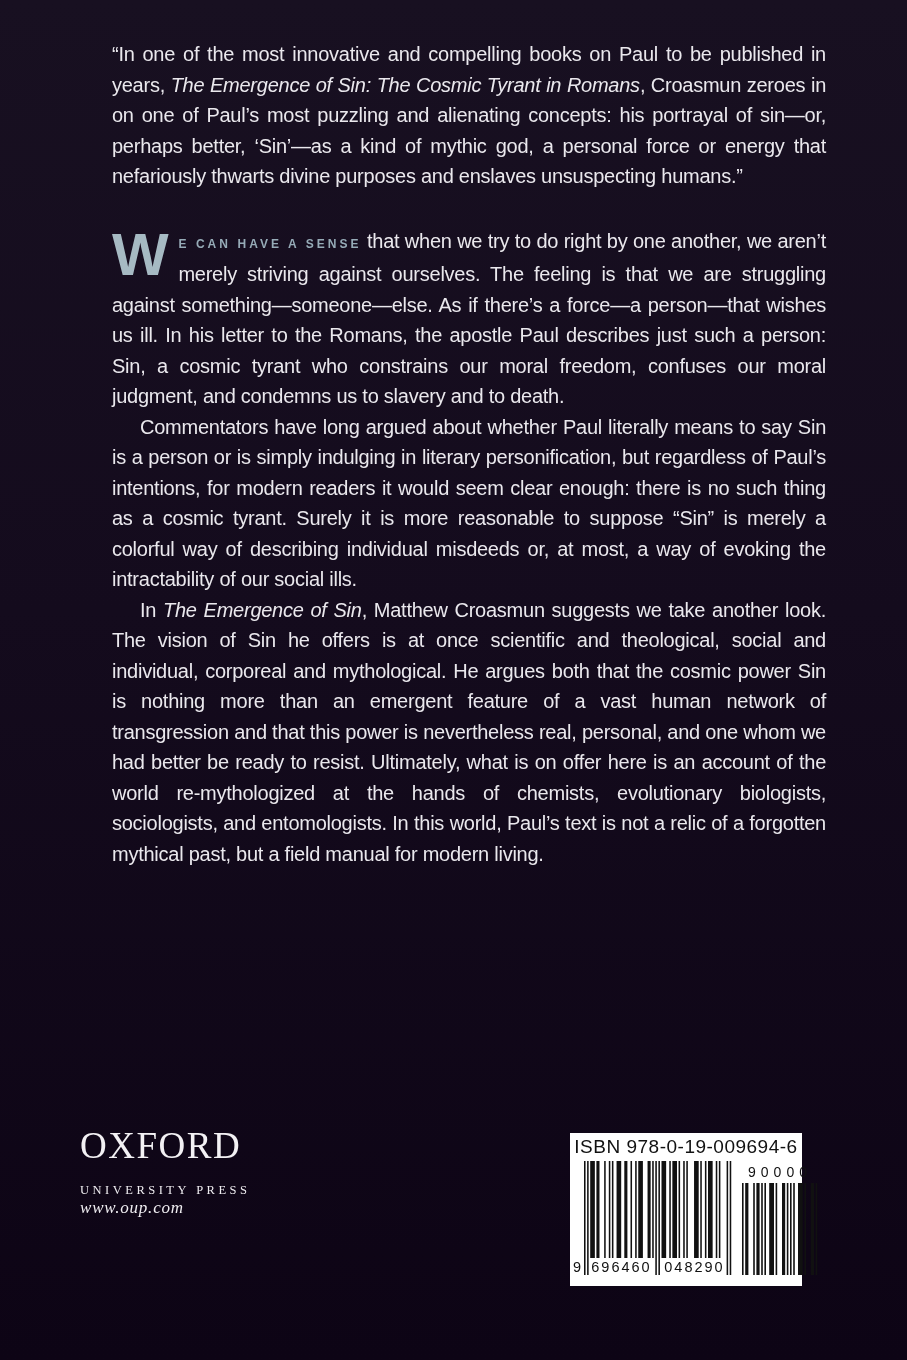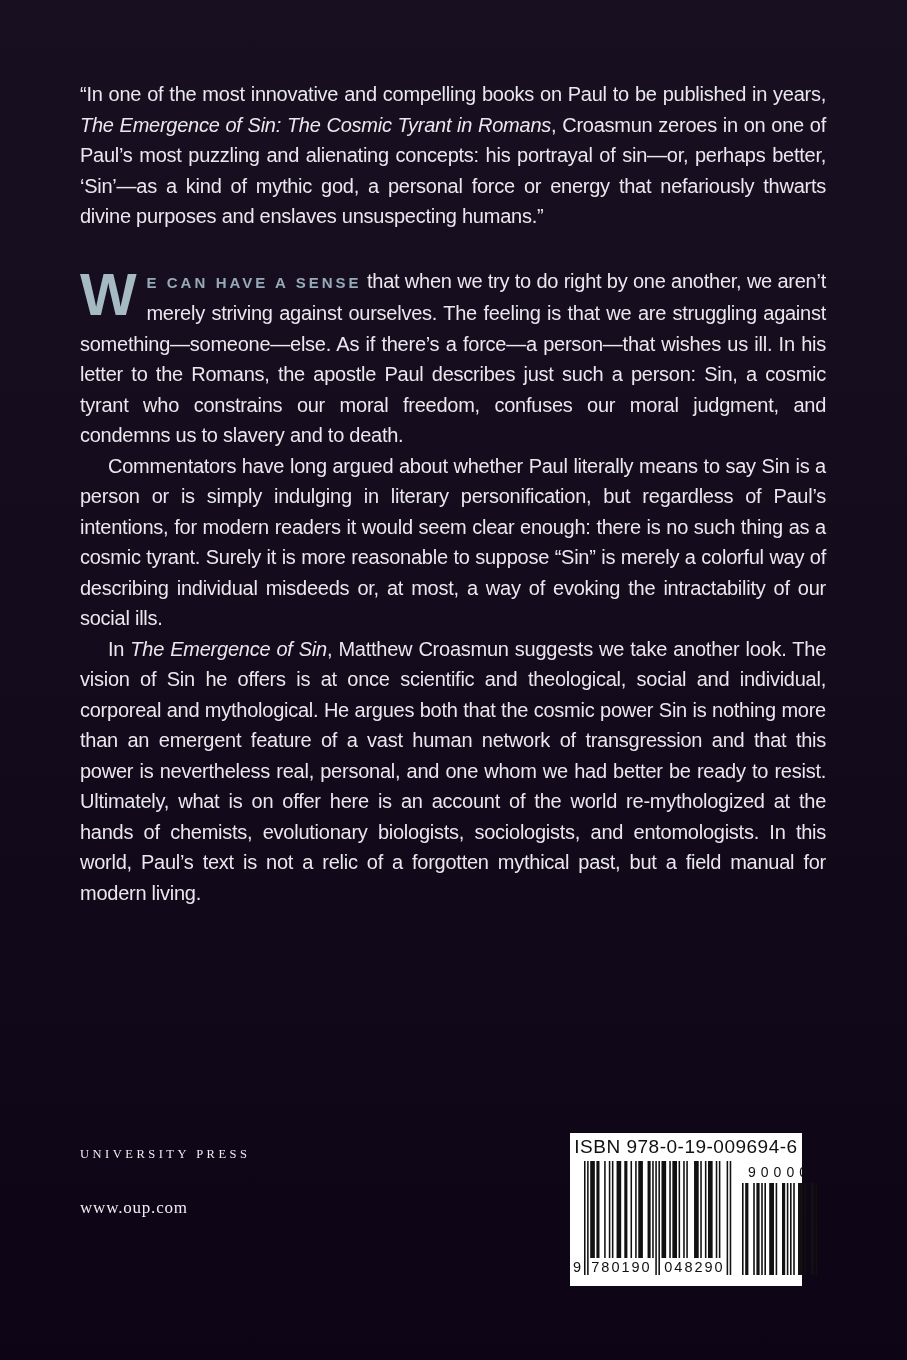--- a/index.html
+++ b/index.html
@@ -15,21 +15,22 @@
   .cover{
     position:relative;
     width:907px;height:1360px;
     margin:0 auto;
     background:linear-gradient(180deg,var(--bg-top) 0%,var(--bg-mid) 45%,var(--bg-bot) 100%);
     font-family:"Liberation Sans","DejaVu Sans",sans-serif;
     color:var(--ink);
     overflow:hidden;
   }
   .content{
-    padding:79px 81px 0 80px;
+    padding:39px 81px 0 80px;
+    margin-left:32px;
   }
   p{
     font-size:20px;
     line-height:30.5px;
     letter-spacing:-0.25px;
     text-align:justify;
     color:var(--ink);
   }
   .quote-block{margin-bottom:34px;}
   .attribution{margin-top:0;}
@@ -37,21 +38,21 @@
   .accent{color:var(--accent);}
   .accent-italic{color:var(--accent);font-style:italic;}
   .accent-caps{
     color:var(--accent);
     font-weight:bold;
     letter-spacing:2.5px;
   }
   .lead-caps{
     color:var(--accent);
     font-weight:bold;
-    font-size:15px;
+    font-size:12px;
     letter-spacing:3px;
   }
   .dropcap{
     float:left;
     font-size:60px;
     line-height:50px;
     font-weight:bold;
     color:var(--accent-bright);
     padding:4px 10px 0 0;
   }
@@ -74,20 +75,21 @@
     letter-spacing:3.5px;
     margin-top:19px;
     color:#efedf1;
   }
   .website{
     position:absolute;left:80px;top:1198px;
     font-family:"Liberation Serif","DejaVu Serif",serif;
     font-size:17px;
     letter-spacing:0.8px;
     color:#efedf1;
+    font-style:italic;
   }
   .barcode-box{
     position:absolute;left:570px;top:1133px;
     width:232px;height:153px;
     background:#ffffff;
     color:#111;
   }
   .isbn-label{
     position:absolute;top:3px;left:0;right:0;
     text-align:center;
@@ -126,20 +128,21 @@
         <span class="dropcap">W</span><span><span class="lead-caps">E CAN HAVE A SENSE</span><span> that when we try to do right by one another, we aren’t merely striving against ourselves. The feeling is that we are struggling against something—someone—else. As if there’s a force—a person—that wishes us ill. In his letter to the Romans, the apostle Paul describes just such a person: Sin, a cosmic tyrant who constrains our moral freedom, confuses our moral judgment, and condemns us to slavery and to death.</span></span>
       </p>
       <p class="para indent"><span>Commentators have long argued about whether Paul literally means to say Sin is a person or is simply indulging in literary personification, but regardless of Paul’s intentions, for modern readers it would seem clear enough: there is no such thing as a cosmic tyrant. Surely it is more reasonable to suppose “Sin” is merely a colorful way of describing individual misdeeds or, at most, a way of evoking the intractability of our social ills.</span></p>
       <p class="para indent"><span>In </span><span class="italic">The Emergence of Sin</span><span>, Matthew Croasmun suggests we take another look. The vision of Sin he offers is at once scientific and theological, social and individual, corporeal and mythological. He argues both that the cosmic power Sin is nothing more than an emergent feature of a vast human network of transgression and that this power is nevertheless real, personal, and one whom we had better be ready to resist. Ultimately, what is on offer here is an account of the world re-mythologized at the hands of chemists, evolutionary biologists, sociologists, and entomologists. In this world, Paul’s text is not a relic of a forgotten mythical past, but a field manual for modern living.</span></p>
     </section>
 
 
   </div>
 
   <div class="publisher">
+    <div class="oxford-wordmark">OXFORD</div>
     <div class="oxford-press">UNIVERSITY PRESS</div>
   </div>
 
   <div class="website">www.oup.com</div>
 
   <div class="barcode-box">
     <div class="isbn-label">ISBN 978-0-19-009694-6</div>
     <svg class="ean-svg" id="ean-svg" width="148" height="114">
         <rect x="0.00" y="0" width="1.55" height="114"></rect>
         <rect x="3.10" y="0" width="1.55" height="114"></rect>
@@ -167,21 +170,21 @@
         <rect x="116.25" y="0" width="1.55" height="97"></rect>
         <rect x="120.90" y="0" width="1.55" height="97"></rect>
         <rect x="124.00" y="0" width="4.65" height="97"></rect>
         <rect x="131.75" y="0" width="1.55" height="97"></rect>
         <rect x="134.85" y="0" width="1.55" height="97"></rect>
         <rect x="142.60" y="0" width="1.55" height="114"></rect>
         <rect x="145.70" y="0" width="1.55" height="114"></rect>
       </svg>
     <div class="ean-digits">
       <span class="d-lead">9</span>
-      <span class="d-g1">780190</span>
+      <span class="d-g1">696460</span>
       <span class="d-g2">048290</span>
     </div>
     <div class="supp-label">90000</div>
     <svg class="supp-svg" id="supp-svg" width="76" height="92">
         <rect x="0.00" y="0" width="1.60" height="92"></rect>
         <rect x="3.20" y="0" width="3.20" height="92"></rect>
         <rect x="11.20" y="0" width="1.60" height="92"></rect>
         <rect x="14.40" y="0" width="3.20" height="92"></rect>
         <rect x="19.20" y="0" width="1.60" height="92"></rect>
         <rect x="22.40" y="0" width="1.60" height="92"></rect>

